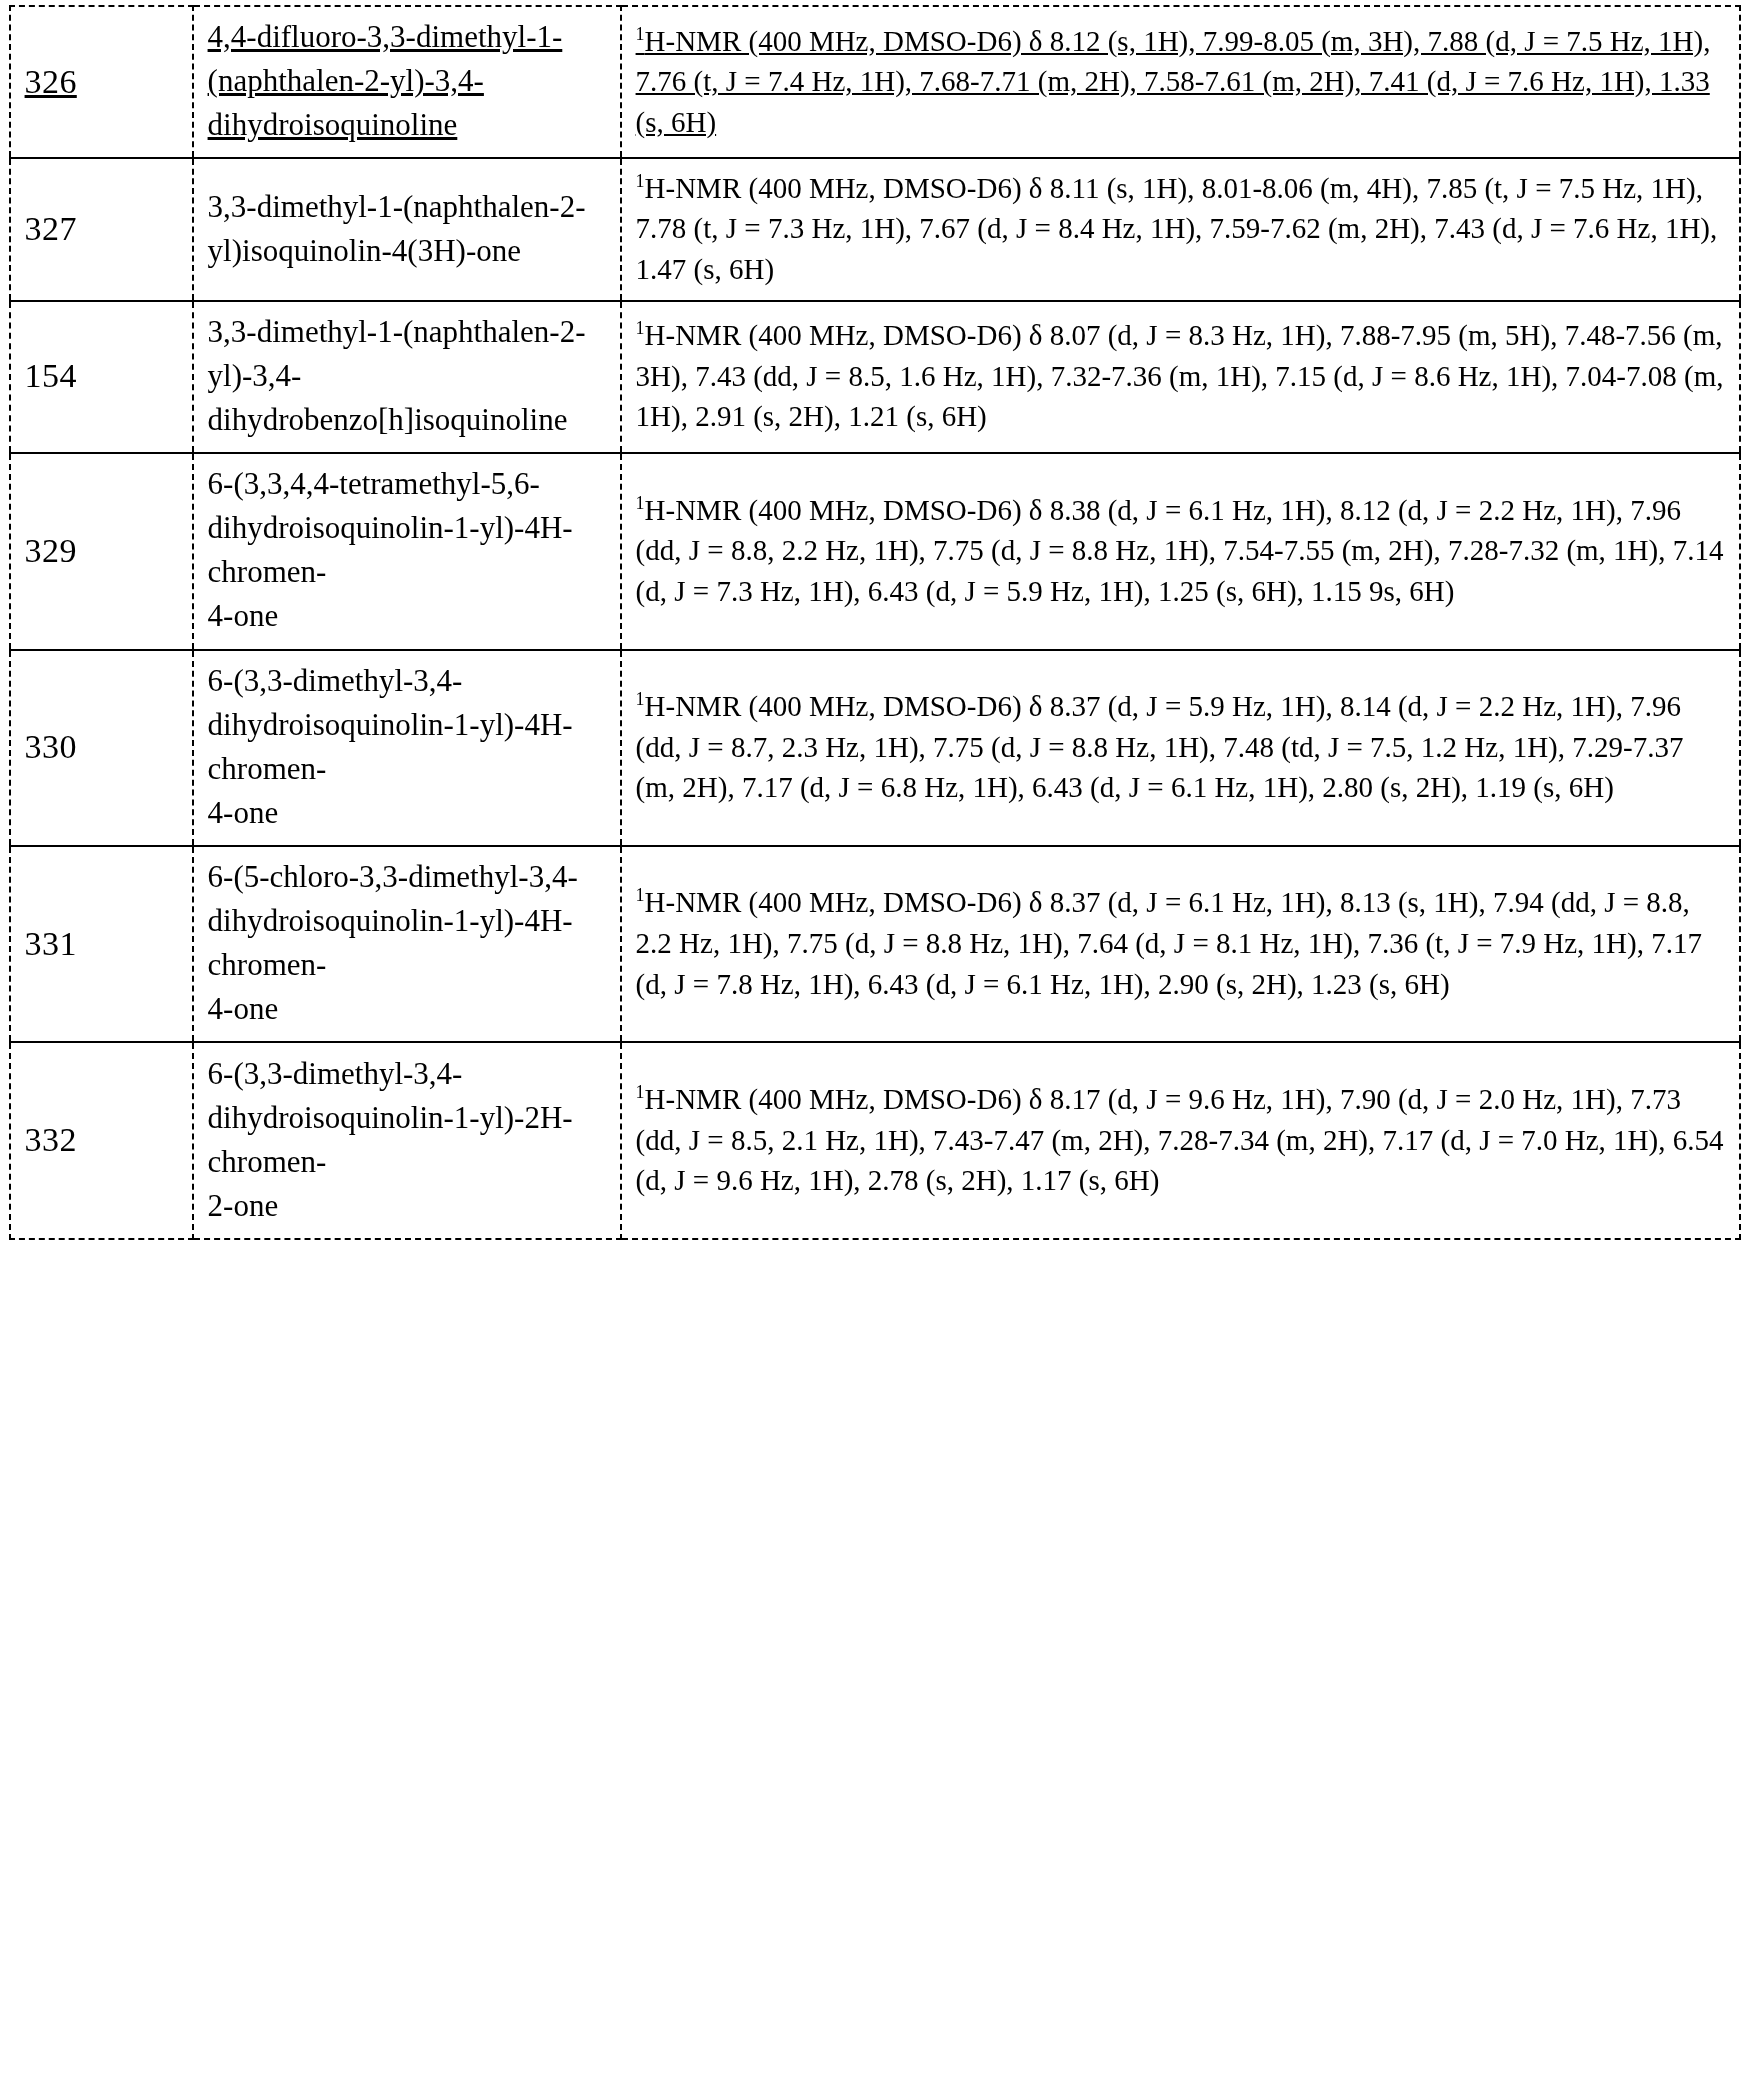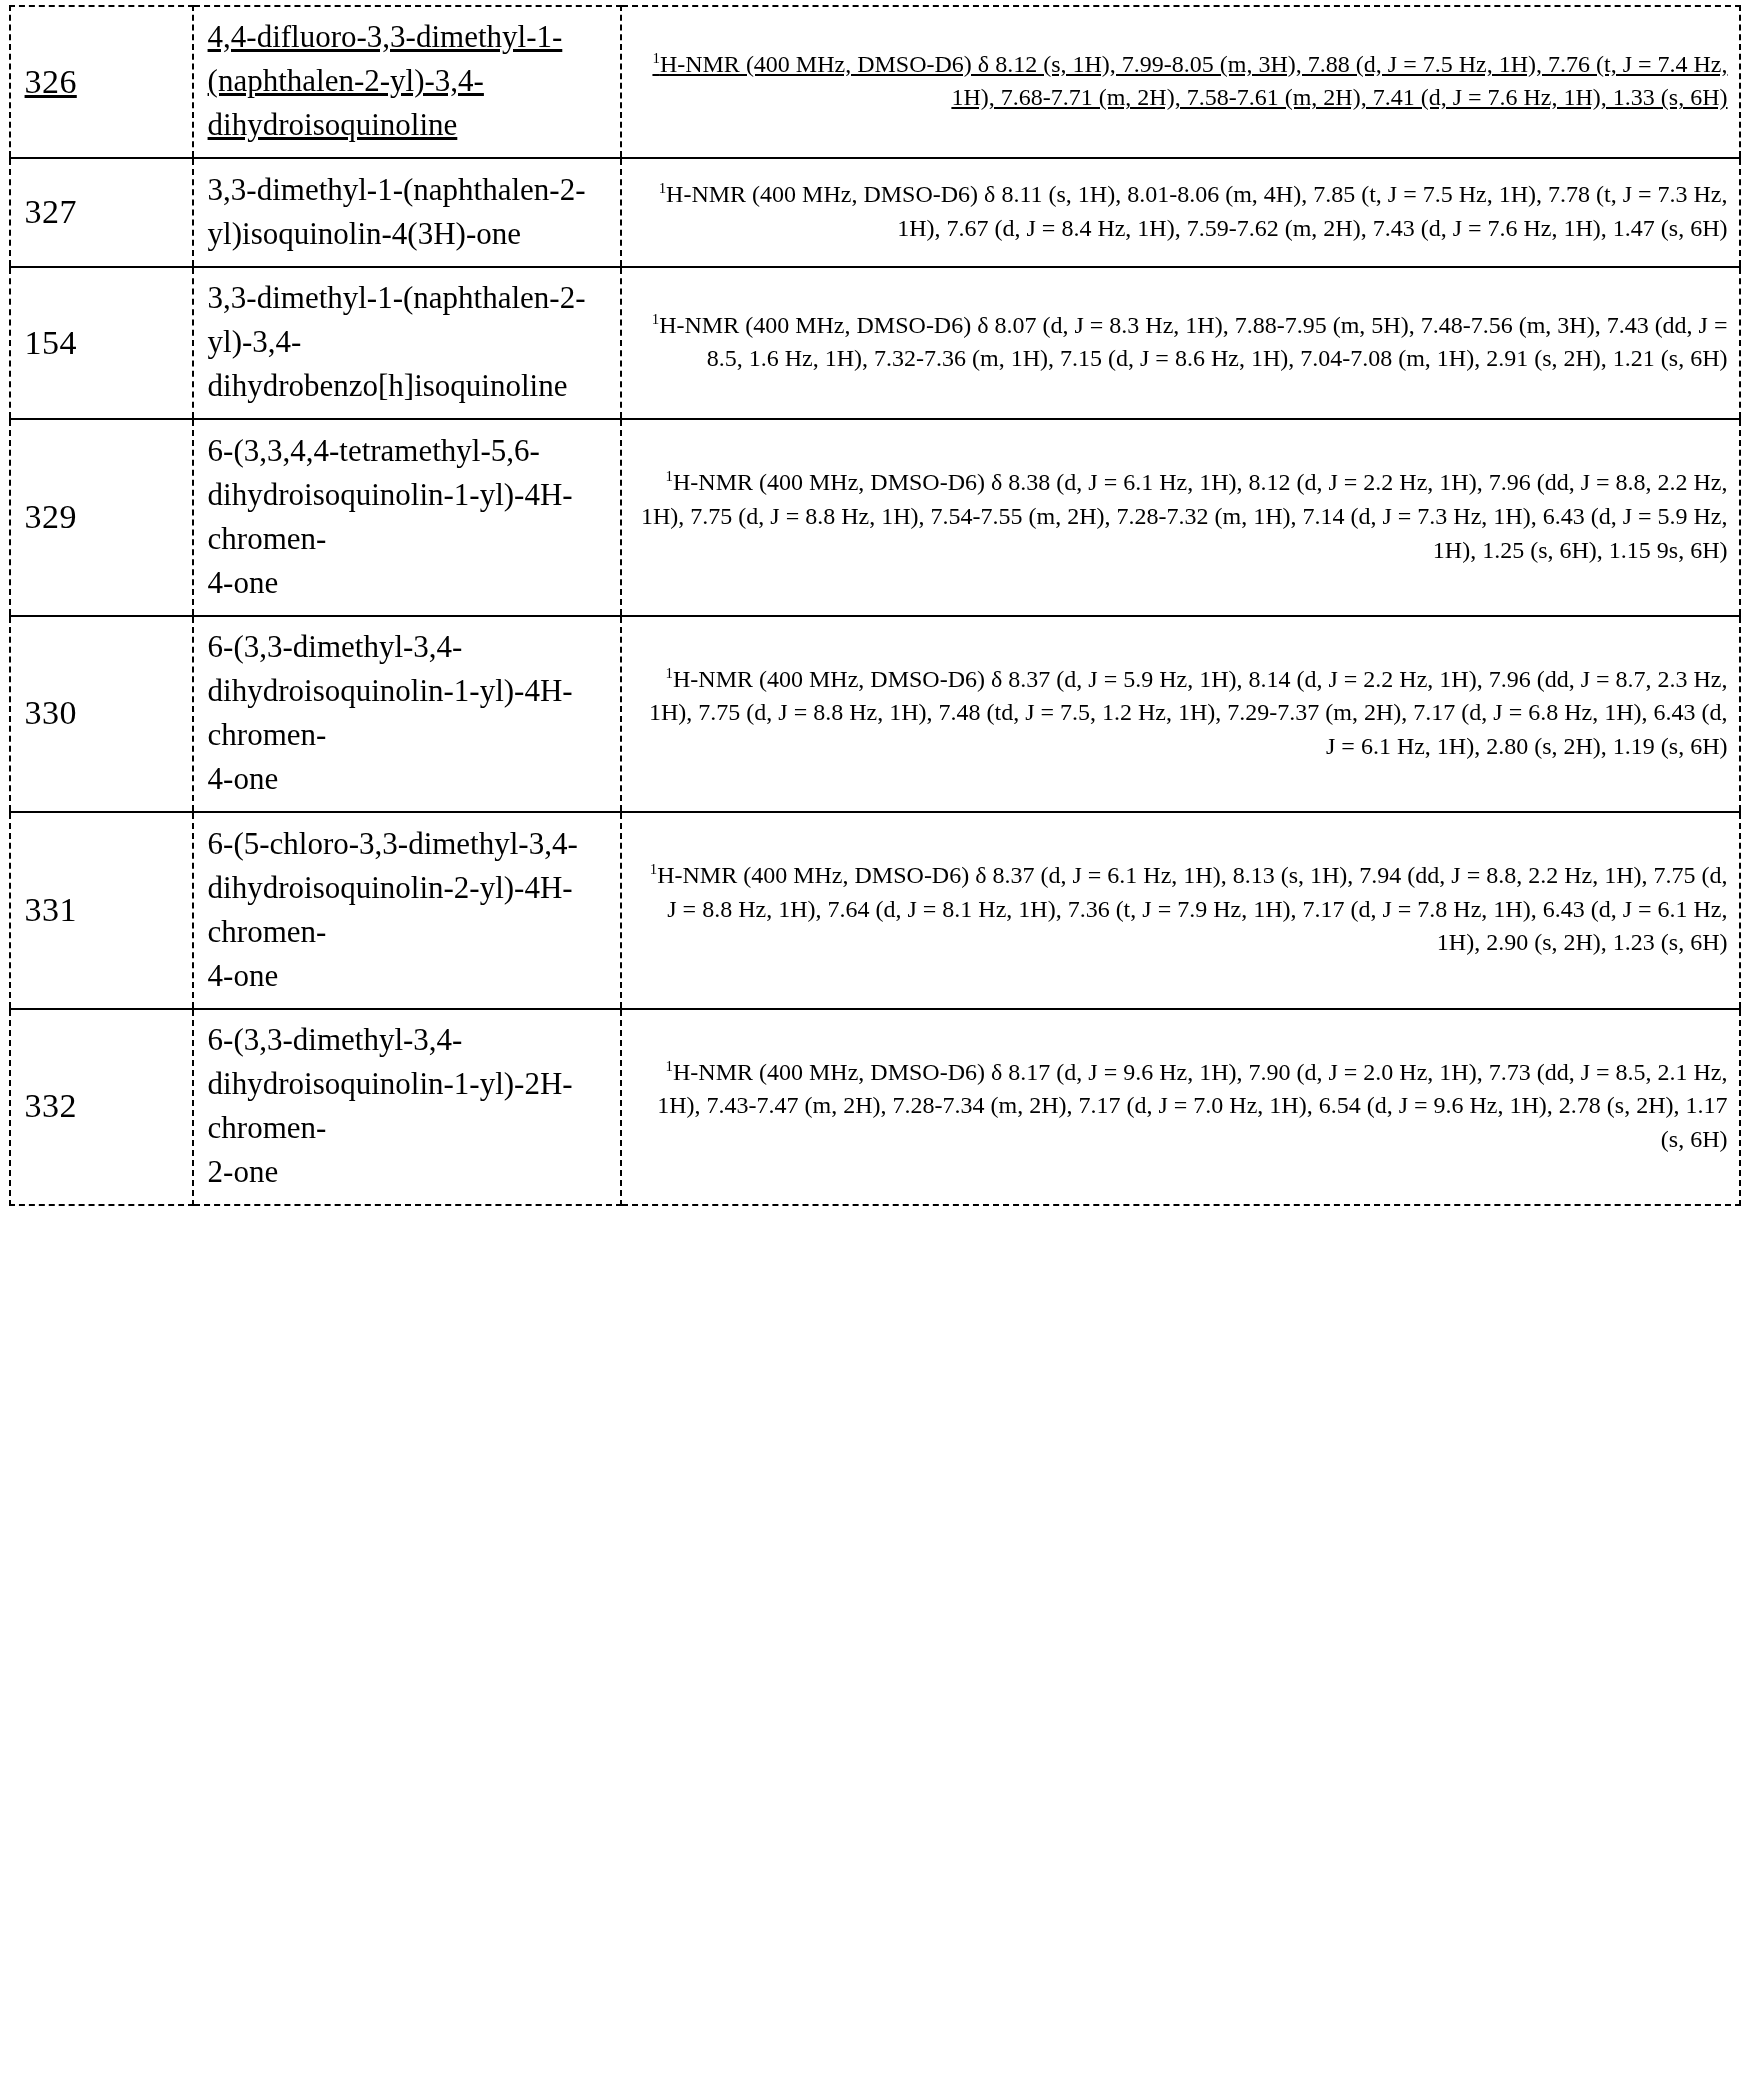--- a/index.html
+++ b/index.html
@@ -56,22 +56,22 @@
     letter-spacing: 0.4px;
   }
   td.cell-name {
     text-align: left;
     font-size: 31px;
     line-height: 1.42;
     padding-left: 18.5px;
     padding-right: 8.4px;
   }
   td.cell-nmr {
-    text-align: right;
-    font-size: 24px;
+    text-align: left;
+    font-size: 29px;
     line-height: 1.40;
     padding-left: 15px;
     padding-right: 6.7px;
     vertical-align: middle;
   }
   .nmr-text sup {
     font-size: 0.62em;
     vertical-align: super;
     line-height: 0;
   }
@@ -162,21 +162,21 @@
           <span class="nmr-text"><sup>1</sup><span>H-NMR (400 MHz, DMSO-D6) δ 8.37 (d, J = 5.9 Hz, 1H), 8.14 (d, J = 2.2 Hz, 1H), 7.96 (dd, J = 8.7, 2.3 Hz, 1H), 7.75 (d, J = 8.8 Hz, 1H), 7.48 (td, J = 7.5, 1.2 Hz, 1H), 7.29-7.37 (m, 2H), 7.17 (d, J = 6.8 Hz, 1H), 6.43 (d, J = 6.1 Hz, 1H), 2.80 (s, 2H), 1.19 (s, 6H)</span></span>
         </td>
       </tr>
 
       <tr>
         <td class="cell-num">
           <span>331</span>
         </td>
         <td class="cell-name">
           <span class="name-text">6-(5-chloro-3,3-dimethyl-3,4-
-dihydroisoquinolin-2-yl)-4H-chromen-
+dihydroisoquinolin-1-yl)-4H-chromen-
 4-one</span>
         </td>
         <td class="cell-nmr">
           <span class="nmr-text"><sup>1</sup><span>H-NMR (400 MHz, DMSO-D6) δ 8.37 (d, J = 6.1 Hz, 1H), 8.13 (s, 1H), 7.94 (dd, J = 8.8, 2.2 Hz, 1H), 7.75 (d, J = 8.8 Hz, 1H), 7.64 (d, J = 8.1 Hz, 1H), 7.36 (t, J = 7.9 Hz, 1H), 7.17 (d, J = 7.8 Hz, 1H), 6.43 (d, J = 6.1 Hz, 1H), 2.90 (s, 2H), 1.23 (s, 6H)</span></span>
         </td>
       </tr>
 
       <tr>
         <td class="cell-num">
           <span>332</span>

